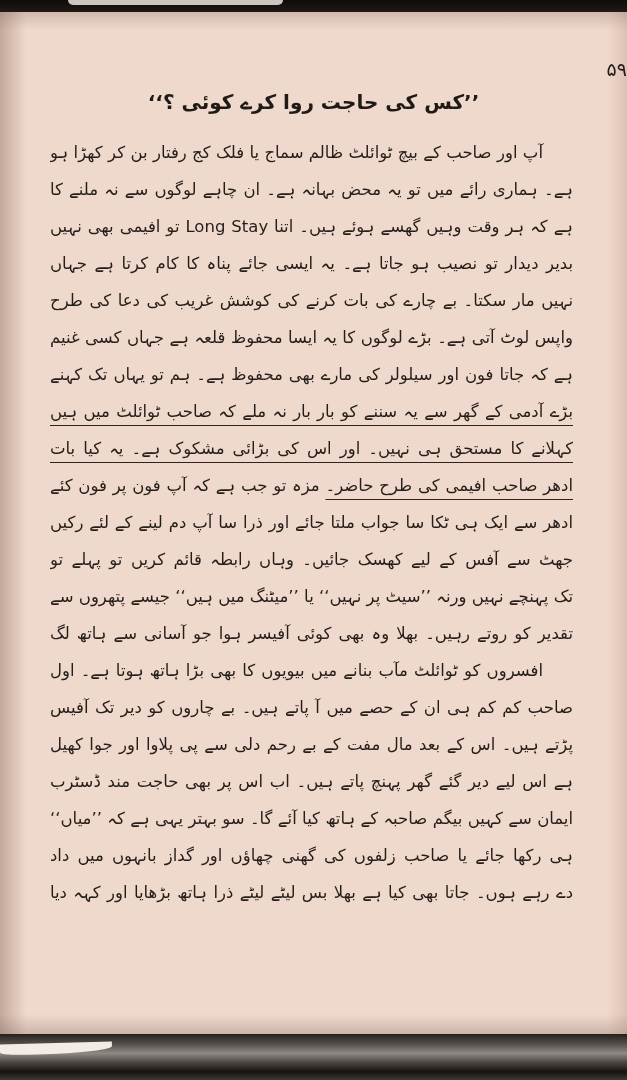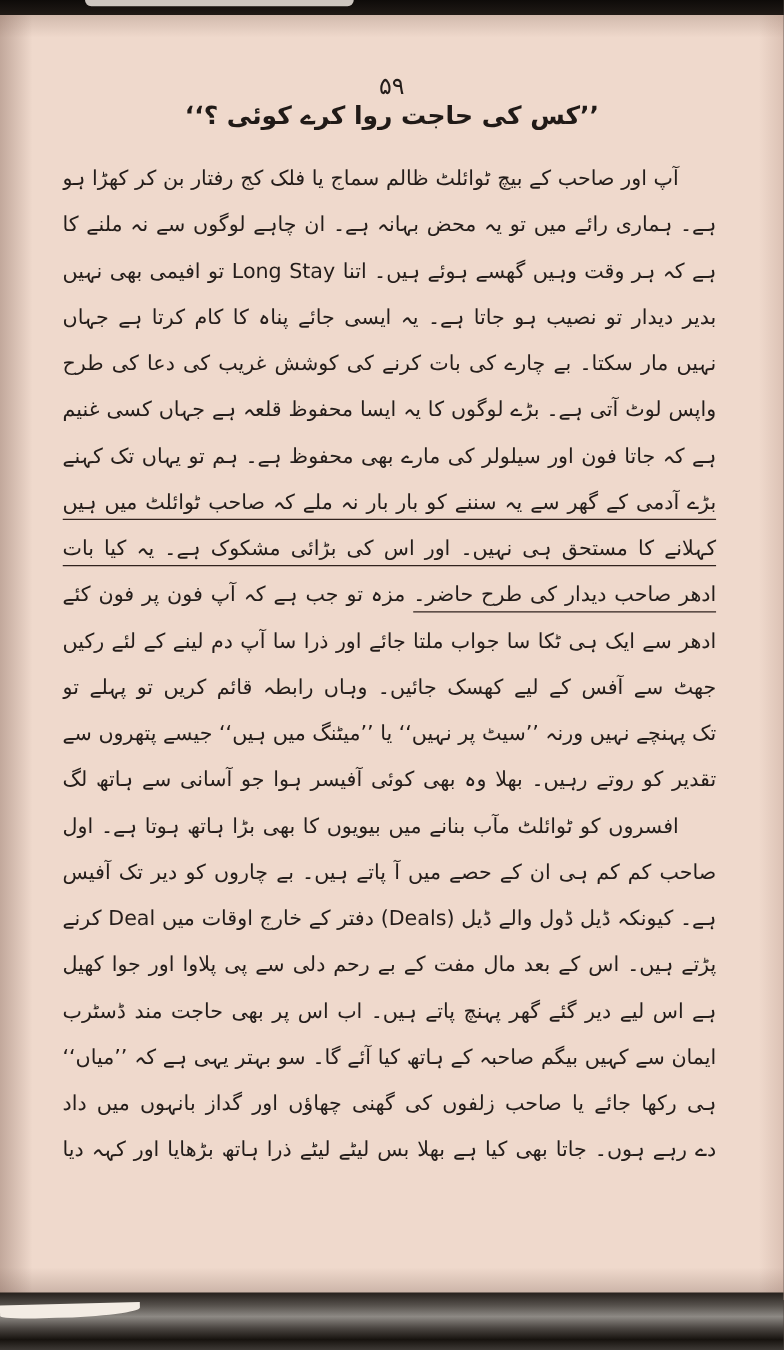--- a/index.html
+++ b/index.html
@@ -45,26 +45,26 @@
       linear-gradient(180deg, rgba(105, 75, 62, .22) 0, rgba(0,0,0,0) 18px),
       linear-gradient(0deg,   rgba( 90, 62, 52, .30) 0, rgba(0,0,0,0) 26px),
       #efd9cc;
     z-index: 2;
     overflow: hidden;
   }
 
   
   .page-number {
     margin-top: 46px;
-    text-align: center;
     font-size: 19px;
     color: #241d1a;
     direction: rtl;
   }
   .page-title {
+    margin-top: 10px;
     text-align: center;
     font-size: 20px;
     font-weight: bold;
     color: #201a17;
     direction: rtl;
   }
   .body-text {
     margin-top: 20px;
     padding: 0 54px 0 50px;
     direction: rtl;
@@ -102,27 +102,26 @@
   <div class="body-text" id="body-lines">
       <div class="line indent"><span>آپ اور صاحب کے بیچ ٹوائلٹ ظالم سماج یا فلک کج رفتار بن کر کھڑا ہو جاتا</span></div>
       <div class="line"><span>ہے۔ ہماری رائے میں تو یہ محض بہانہ ہے۔ ان چاہے لوگوں سے نہ ملنے کا ورنہ ایسا بھی کیا</span></div>
       <div class="line"><span>ہے کہ ہر وقت وہیں گھسے ہوئے ہیں۔ اتنا Long Stay تو افیمی بھی نہیں کرتے انہیں جلد</span></div>
       <div class="line"><span>بدیر دیدار تو نصیب ہو جاتا ہے۔ یہ ایسی جائے پناہ کا کام کرتا ہے جہاں ناپسندیدہ شخص پر</span></div>
       <div class="line"><span>نہیں مار سکتا۔ بے چارے کی بات کرنے کی کوشش غریب کی دعا کی طرح بے نیل مرام</span></div>
       <div class="line"><span>واپس لوٹ آتی ہے۔ بڑے لوگوں کا یہ ایسا محفوظ قلعہ ہے جہاں کسی غنیم کا گذر نہیں حد تو یہ</span></div>
       <div class="line"><span>ہے کہ جاتا فون اور سیلولر کی مارے بھی محفوظ ہے۔ ہم تو یہاں تک کہنے </span></div>
       <div class="line"><span class="underline">بڑے آدمی کے گھر سے یہ سننے کو بار بار نہ ملے کہ صاحب ٹوائلٹ میں ہیں وہ بڑا آدمی</span></div>
       <div class="line"><span class="underline">کہلانے کا مستحق ہی نہیں۔ اور اس کی بڑائی مشکوک ہے۔ یہ کیا بات ہوئی کہ ادھر فون کھڑکاؤ</span></div>
-      <div class="line"><span class="underline">ادھر صاحب دیدار کی طرح حاضر۔</span><span> مزہ تو جب ہے کہ آپ فون پر فون کئے جائیں اور</span></div>
+      <div class="line"><span class="underline">ادھر صاحب افیمی کی طرح حاضر۔</span><span> مزہ تو جب ہے کہ آپ فون پر فون کئے جائیں اور</span></div>
       <div class="line"><span>ادھر سے ایک ہی ٹکا سا جواب ملتا جائے اور ذرا سا آپ دم لینے کے لئے رکیں تو صاحب</span></div>
       <div class="line"><span>جھٹ سے آفس کے لیے کھسک جائیں۔ وہاں رابطہ قائم کریں تو پہلے تو معلوم ہو کہ ابھی</span></div>
       <div class="line"><span>تک پہنچے نہیں ورنہ ’’سیٹ پر نہیں‘‘ یا ’’میٹنگ میں ہیں‘‘ جیسے پتھروں سے ٹکرا کر آپ اپنی</span></div>
       <div class="line"><span>تقدیر کو روتے رہیں۔ بھلا وہ بھی کوئی آفیسر ہوا جو آسانی سے ہاتھ لگ جائے ایسے زود یاب</span></div>
       <div class="line indent"><span>افسروں کو ٹوائلٹ مآب بنانے میں بیویوں کا بھی بڑا ہاتھ ہوتا ہے۔ اول تو</span></div>
       <div class="line"><span>صاحب کم کم ہی ان کے حصے میں آ پاتے ہیں۔ بے چاروں کو دیر تک آفیس میں رکنا پڑتا</span></div>
-      <div class="line"><span>ہے۔ کیونکہ ڈیل ڈول والے ڈیل (Deals) دفتر کے خارج اوقات میں Deal کرنے</span></div>
       <div class="line"><span>پڑتے ہیں۔ اس کے بعد مال مفت کے بے رحم دلی سے پی پلاوا اور جوا کھیل کے نمٹانا بھی ہوتا</span></div>
       <div class="line"><span>ہے اس لیے دیر گئے گھر پہنچ پاتے ہیں۔ اب اس پر بھی حاجت مند ڈسٹرب کرنے لگیں تو</span></div>
       <div class="line"><span>ایمان سے کہیں بیگم صاحبہ کے ہاتھ کیا آئے گا۔ سو بہتر یہی ہے کہ ’’میاں‘‘ کو ٹوائلٹ میں</span></div>
       <div class="line"><span>ہی رکھا جائے یا صاحب زلفوں کی گھنی چھاؤں اور گداز بانہوں میں داد عیش ہی کیوں نہ</span></div>
       <div class="line"><span>دے رہے ہوں۔ جاتا بھی کیا ہے بھلا بس لیٹے لیٹے ذرا ہاتھ بڑھایا اور کہہ دیا ’’صاحب</span></div>
     </div>
 </div>
 
 </body></html>

